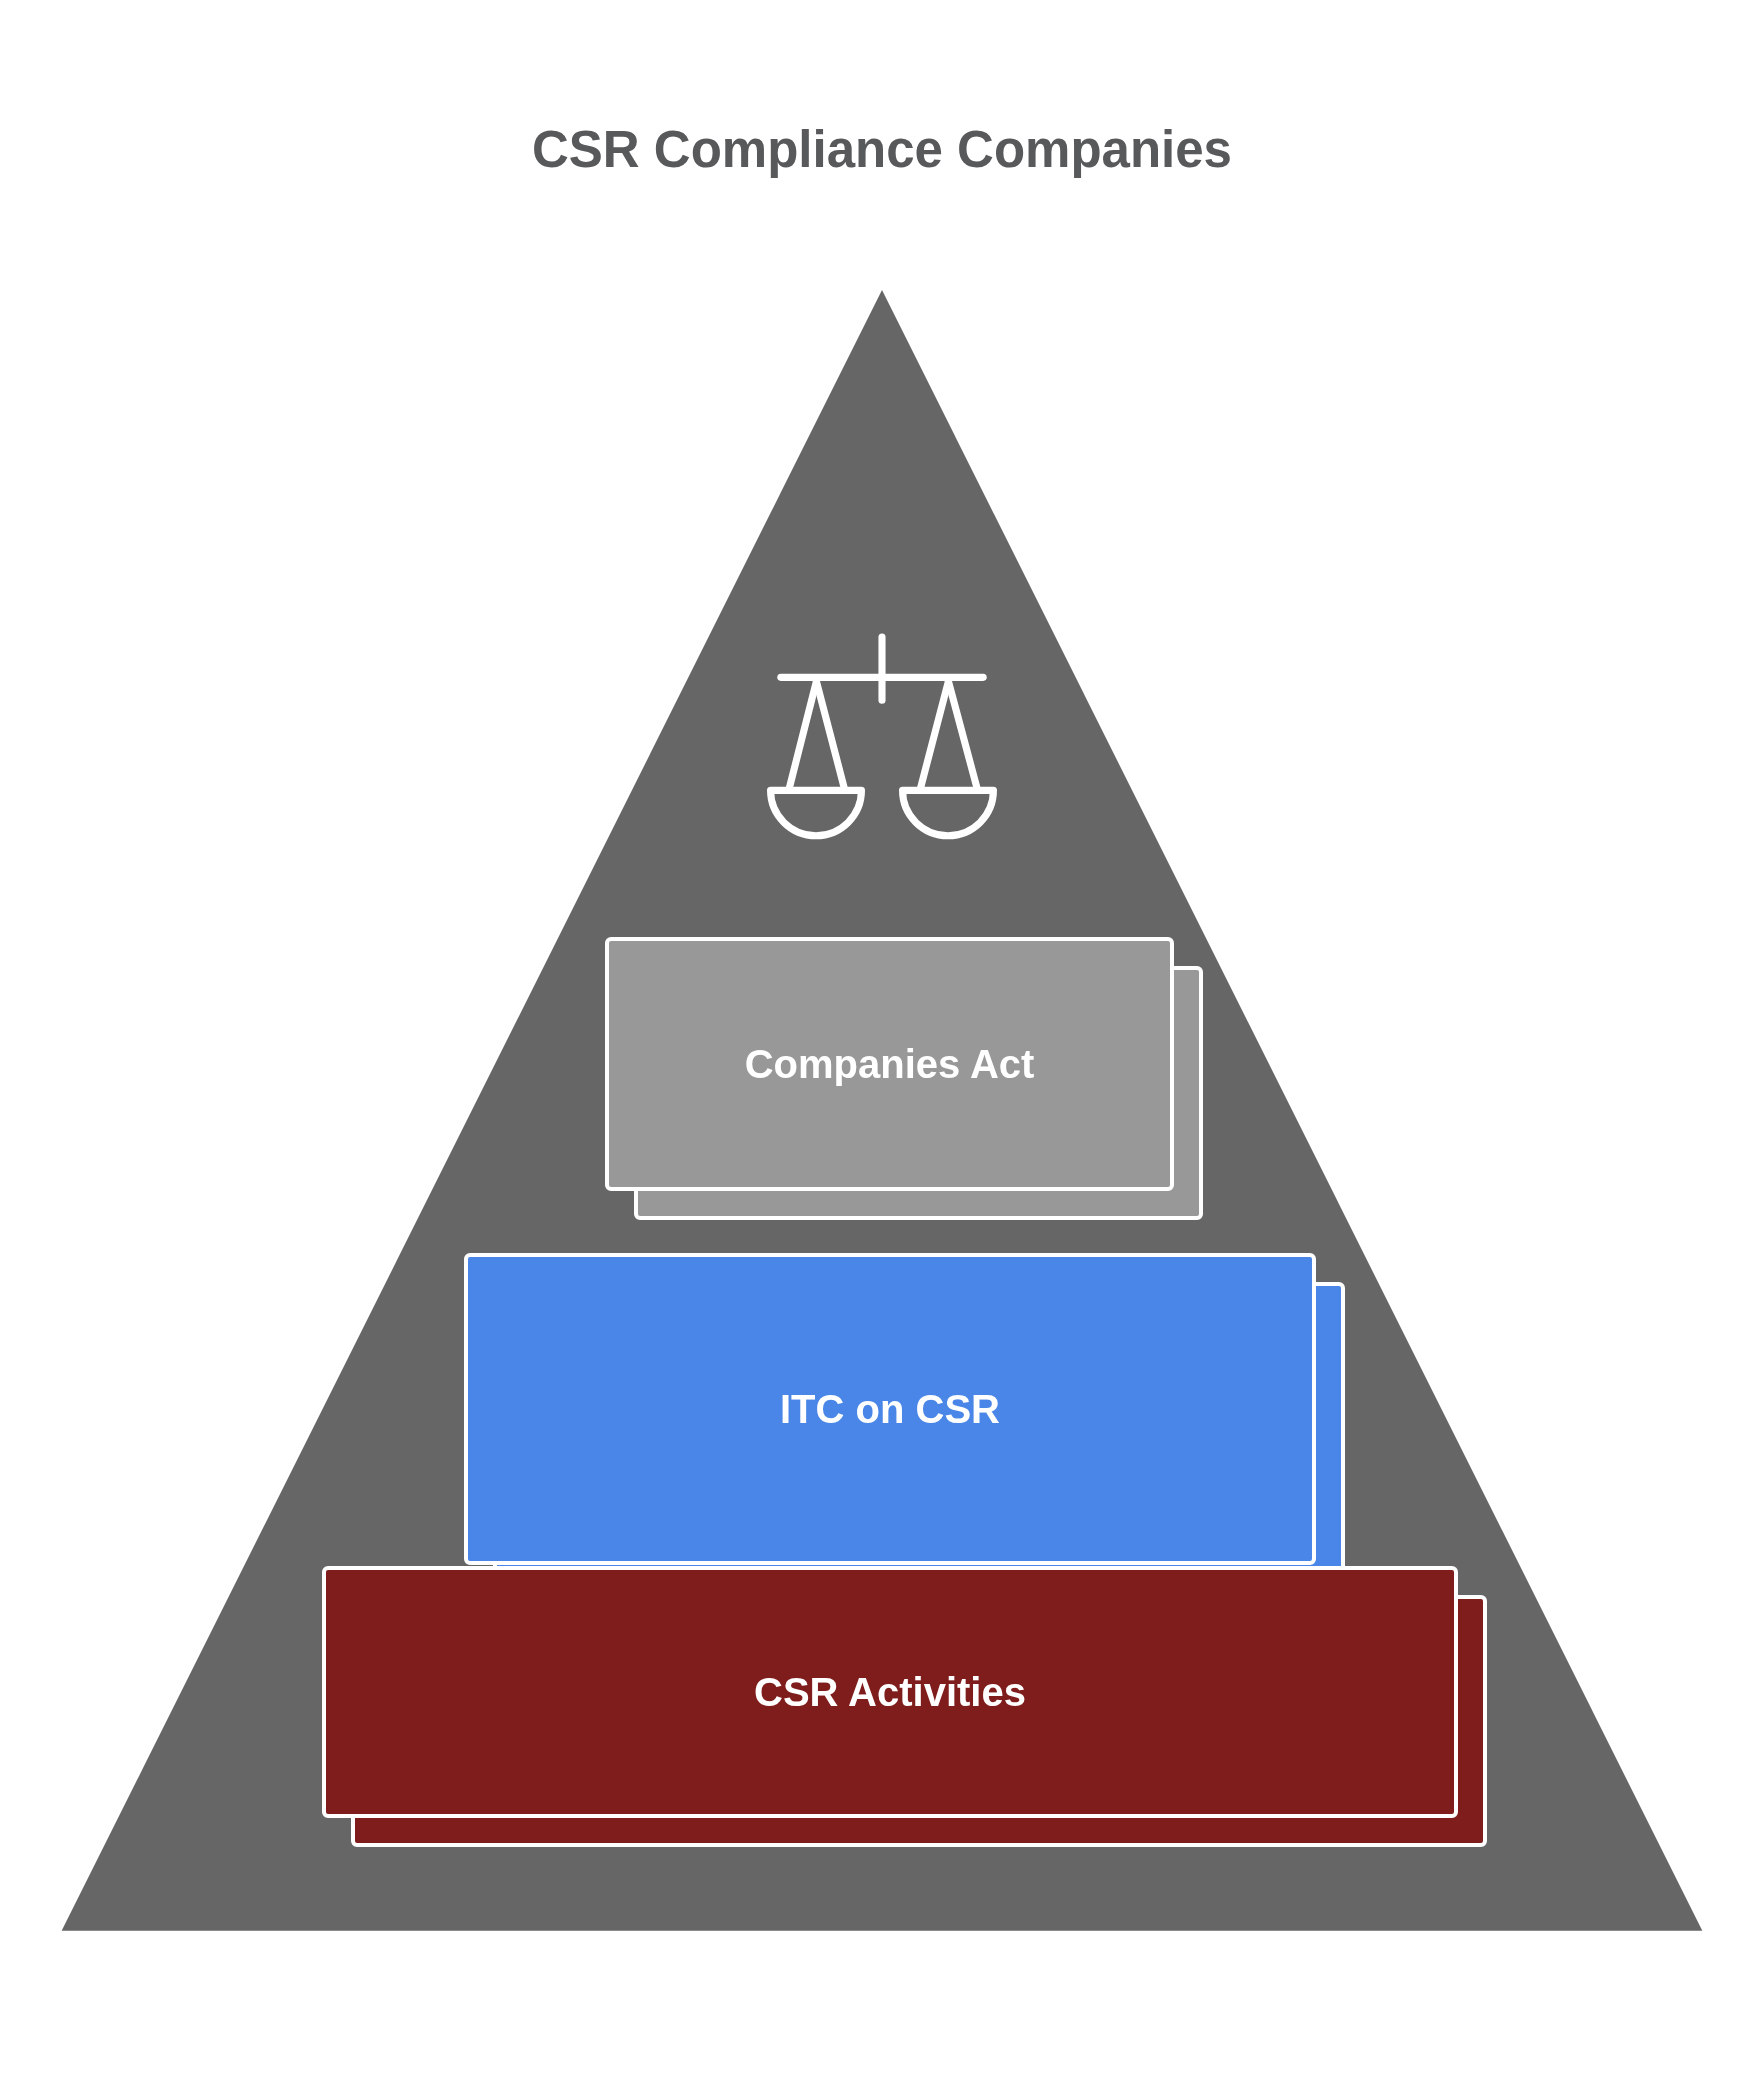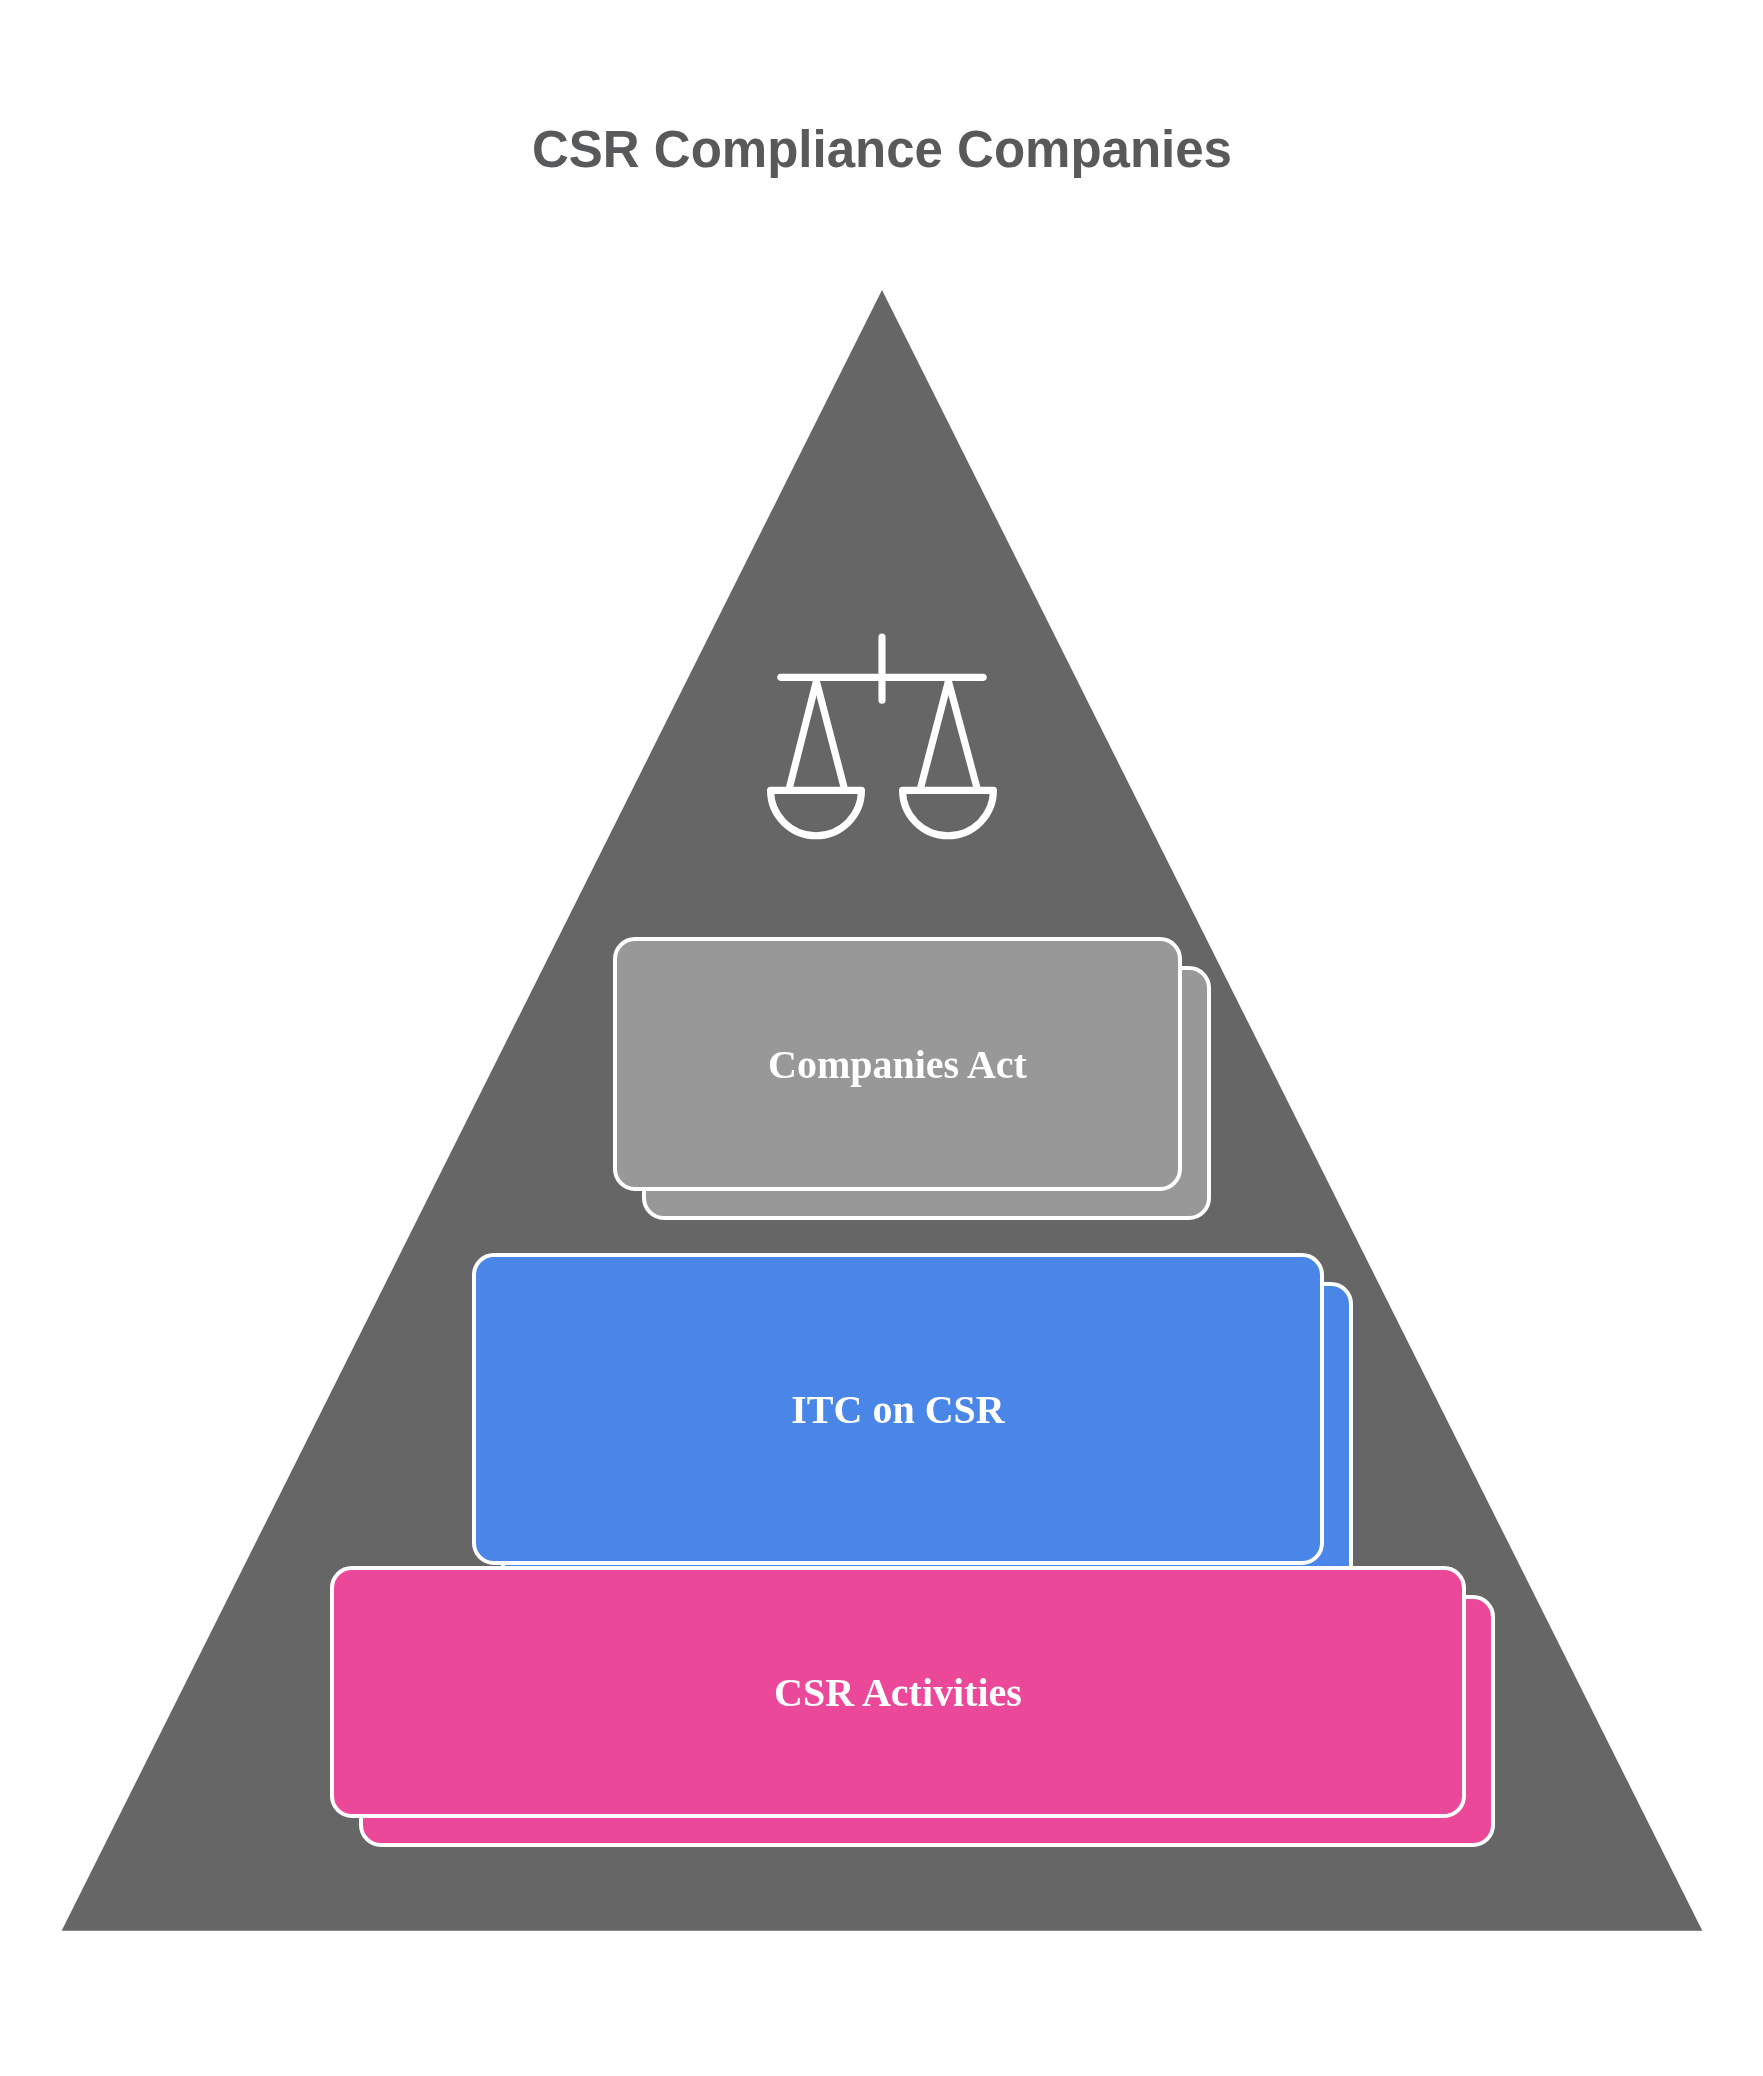--- a/index.html
+++ b/index.html
@@ -33,48 +33,47 @@
     top: 0;
     width: 1764px;
     height: 2077px;
     display: block;
   }
   .level {
     position: absolute;
   }
   .card, .card-shadow {
     position: absolute;
-    left: 16px;
+    left: 8px;
     top: 0;
     width: 100%;
     height: 100%;
     border: 4.7px solid #ffffff;
-    border-radius: 22px;
+    border-radius: 6px;
     box-sizing: border-box;
-    font-family: Liberation Serif, serif;
   }
   .card-shadow {
     transform: translate(29px, 29px);
   }
   .card {
     display: flex;
     align-items: center;
     justify-content: center;
   }
   .card-label {
     color: #ffffff;
     font-size: 40px;
     font-weight: 700;
   }
   .level-0 { left: 597px; top: 937px; width: 569px;  height: 254px; }
   .level-1 { left: 456px; top: 1253px; width: 852px; height: 312px; }
   .level-2 { left: 314px; top: 1566px; width: 1136px; height: 252px; }
   .level-0 .card, .level-0 .card-shadow { background: #989898; }
   .level-1 .card, .level-1 .card-shadow { background: #4a86e8; }
-  .level-2 .card, .level-2 .card-shadow { background: #ec4899; }
+  .level-2 .card, .level-2 .card-shadow { background: #7f1d1d; }
 </style>
 </head>
 <body>
 
 <div class="page">
 
   <h1 class="title">CSR Compliance Companies</h1>
 
   <svg class="bg-svg" viewBox="0 0 2232 2628" xmlns="http://www.w3.org/2000/svg">
     <polygon points="1116,367 2154,2443 78,2443" fill="#666666"></polygon>

